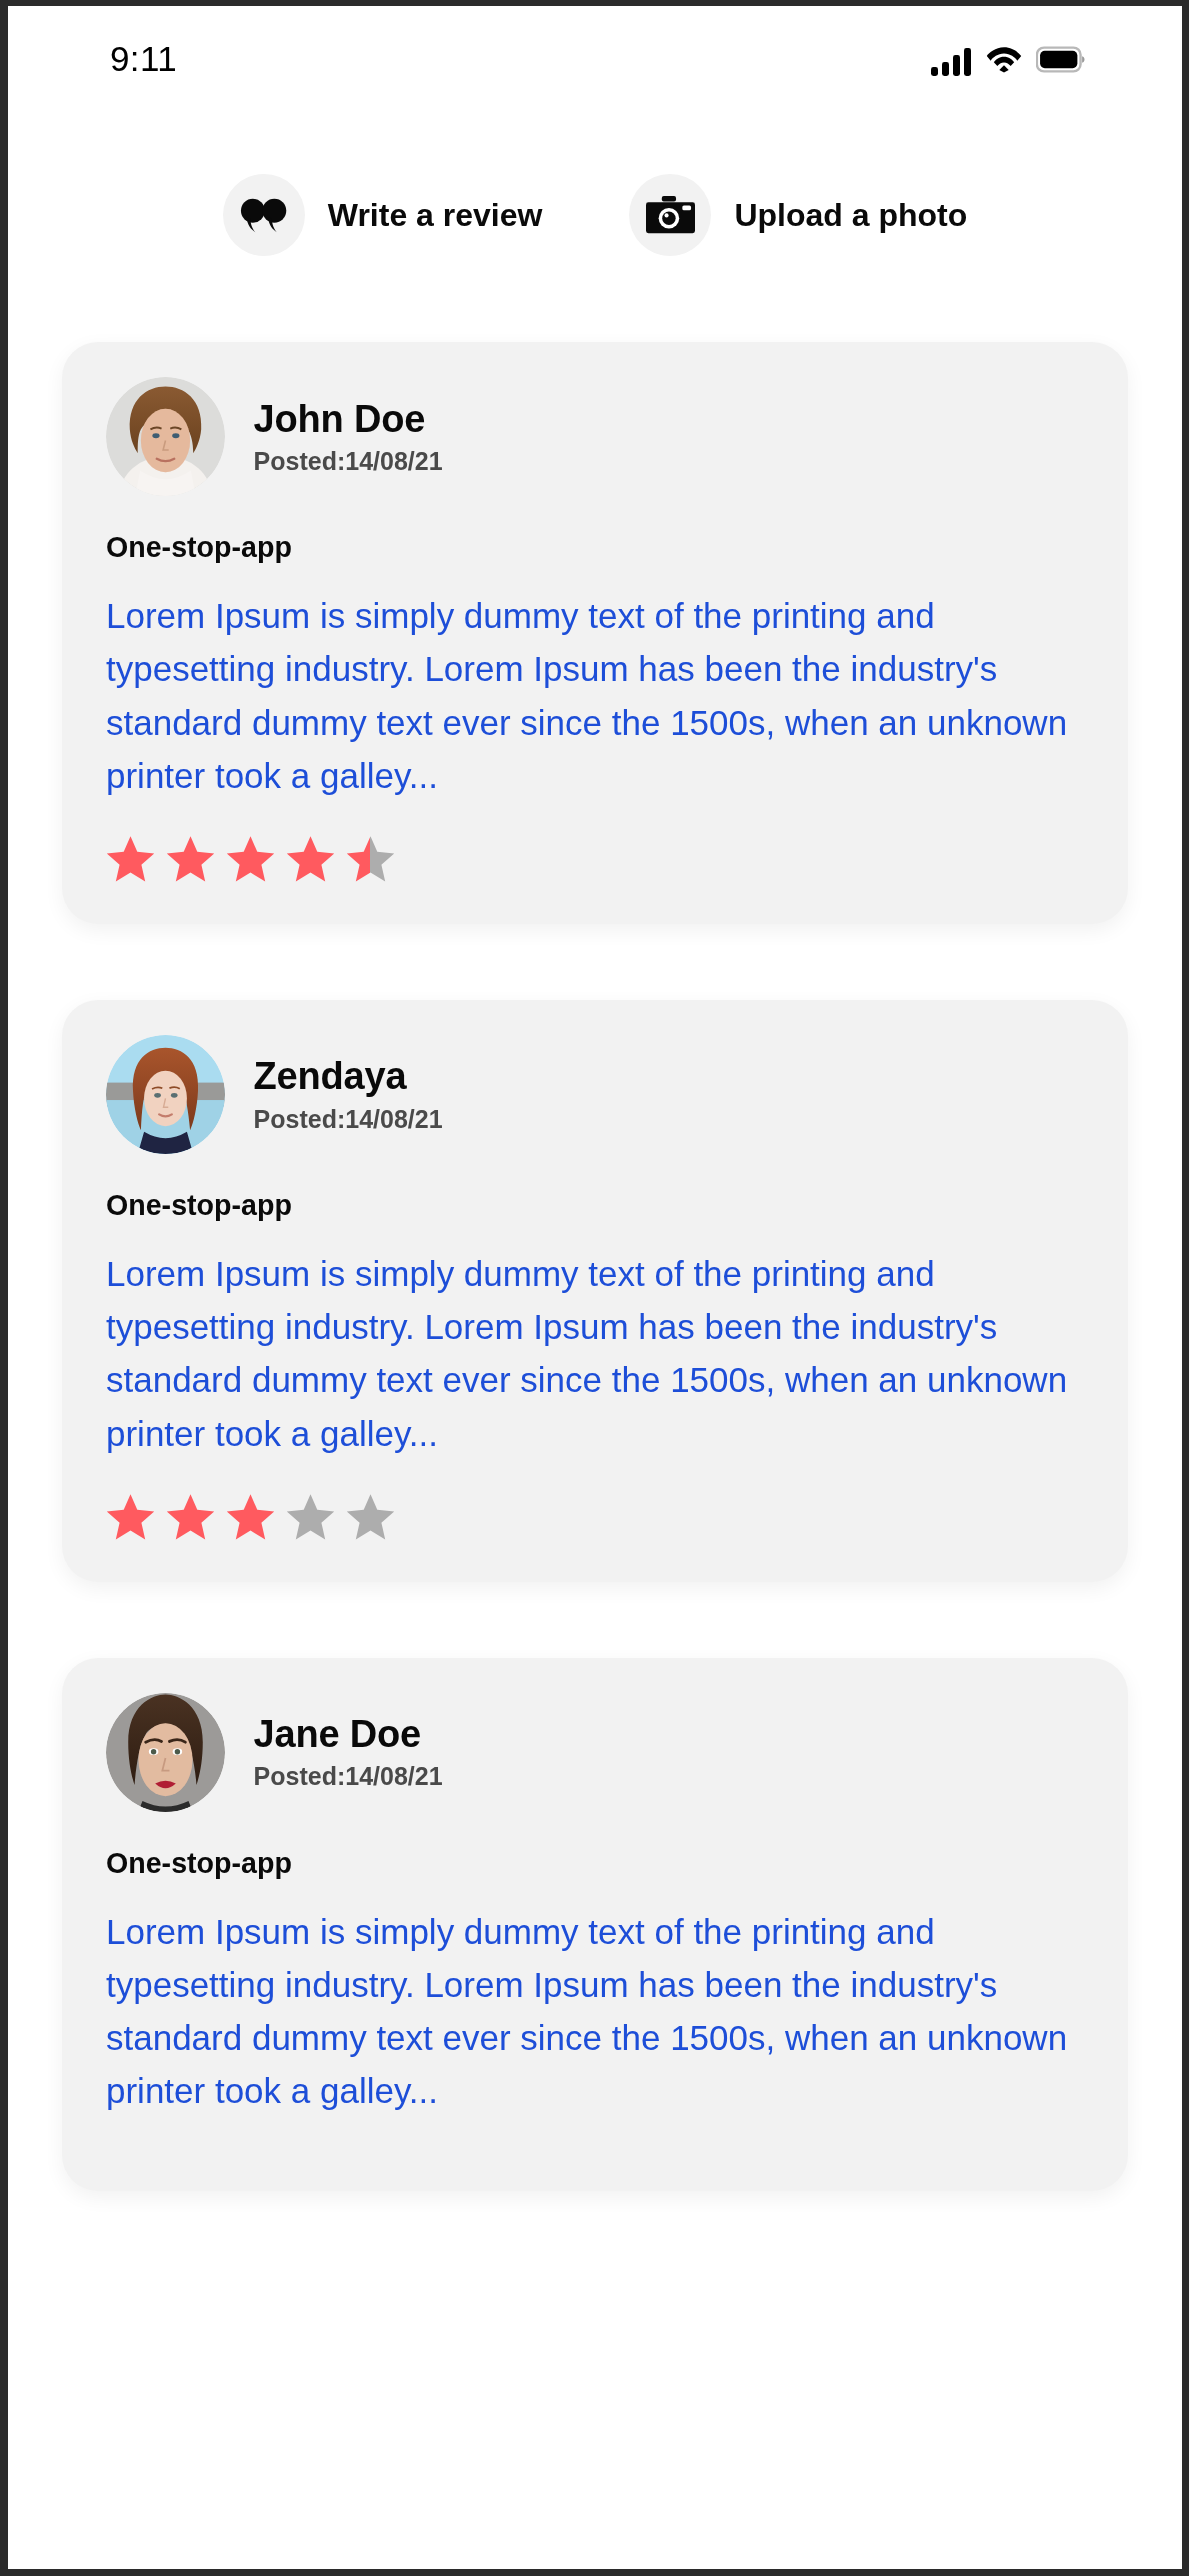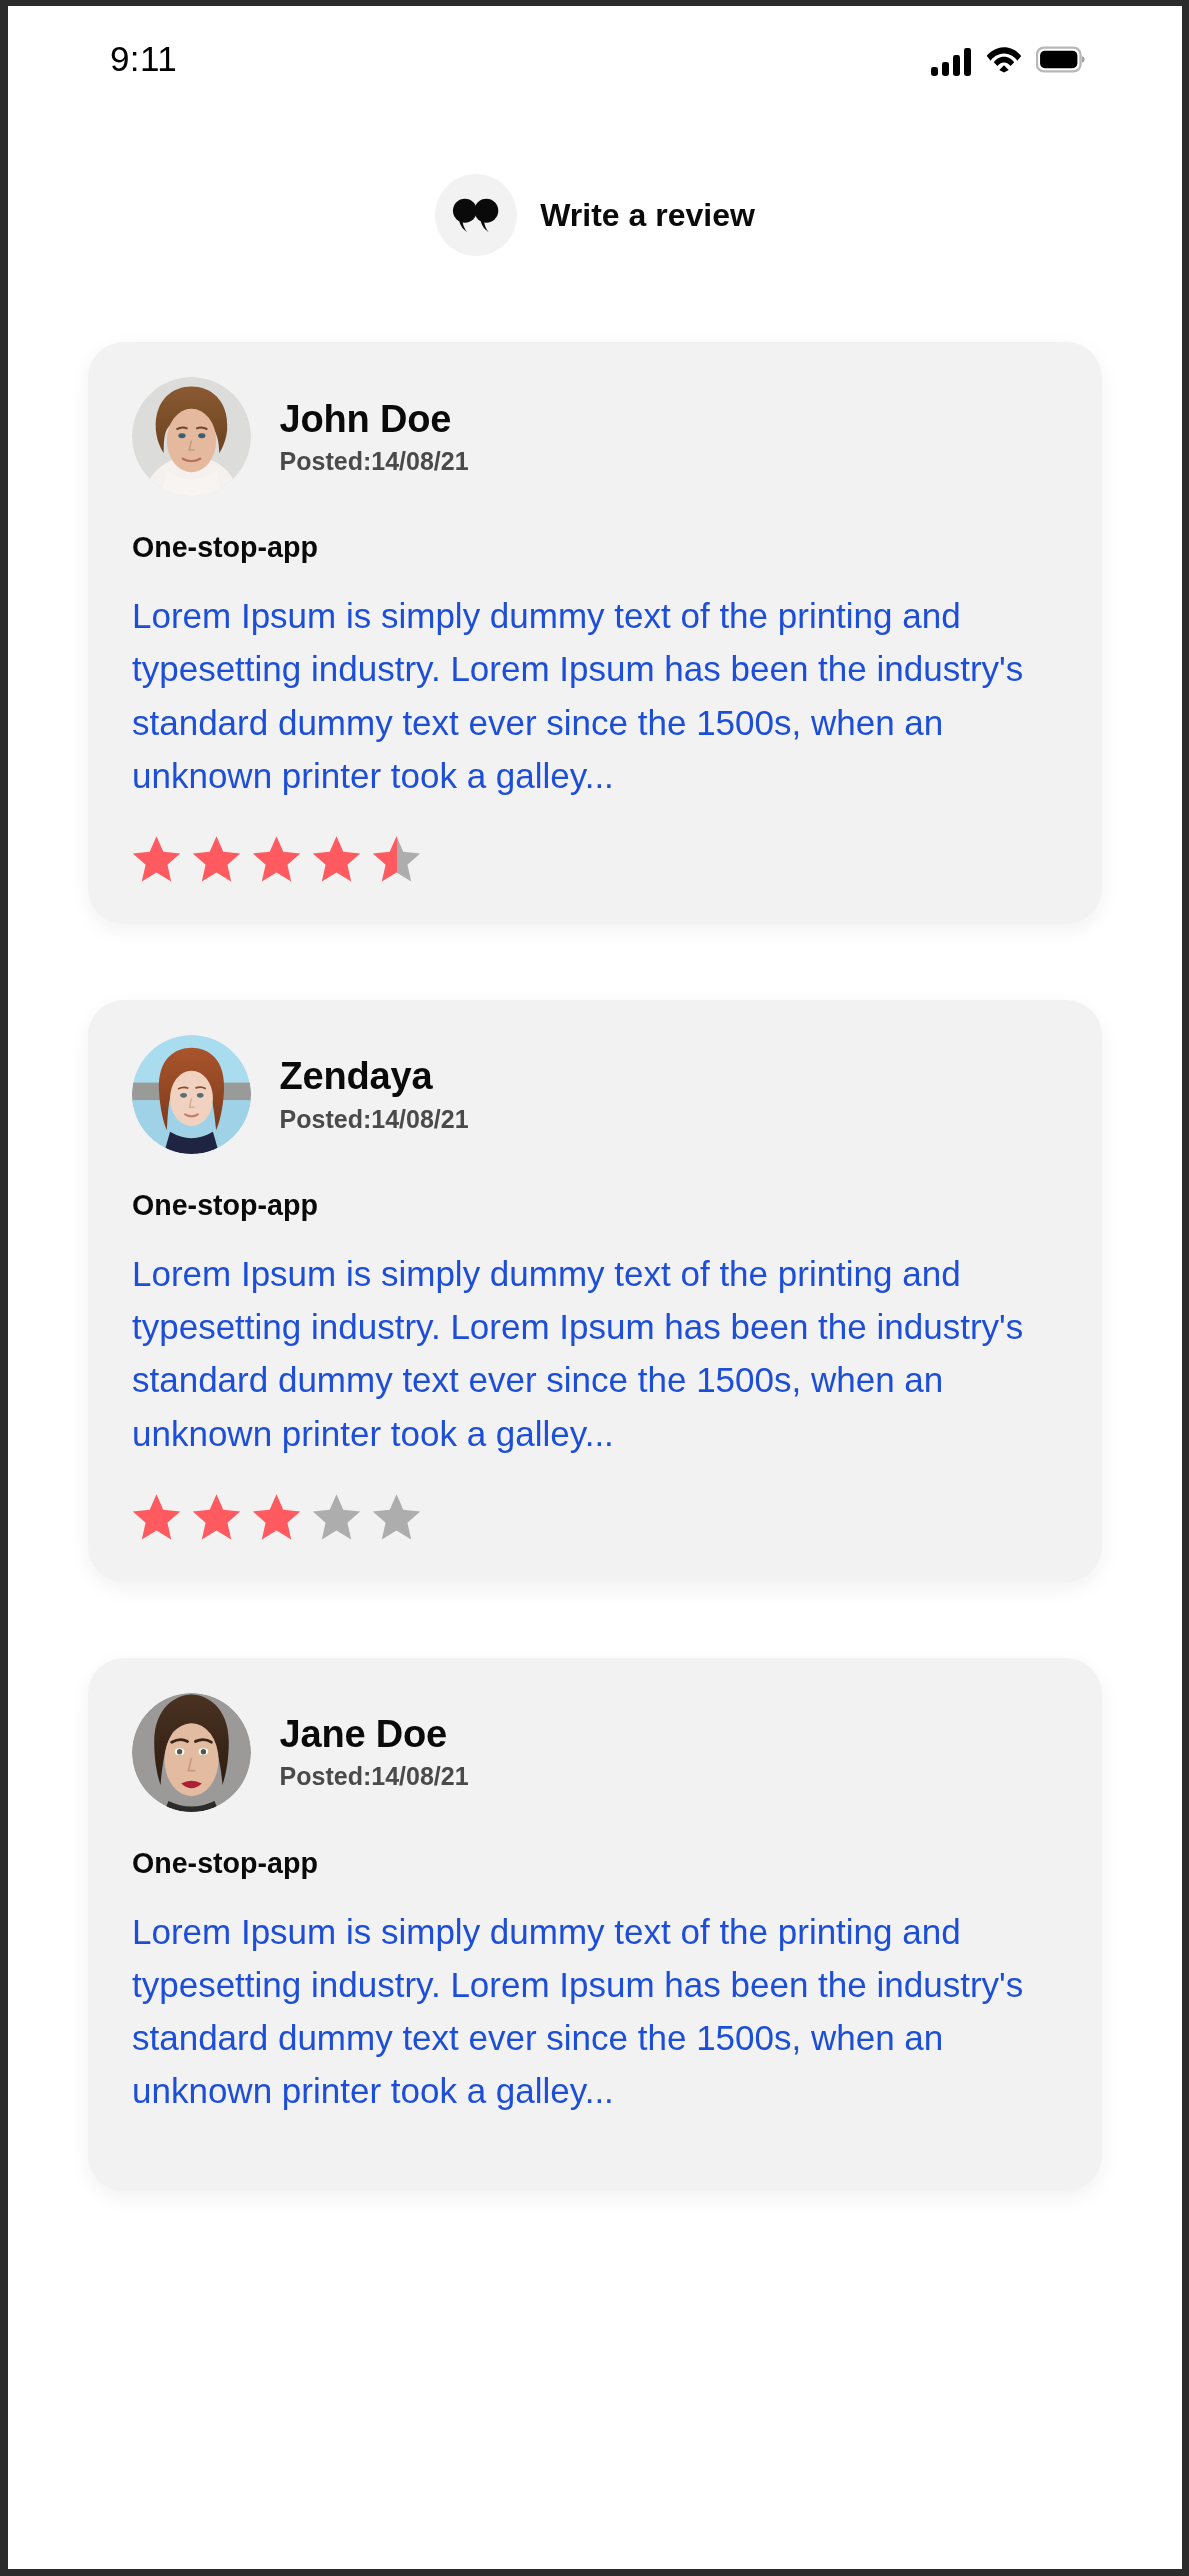--- a/index.html
+++ b/index.html
@@ -123,21 +123,21 @@
   }
   .action-label {
     font-size: 32px;
     font-weight: 700;
     color: #0a0a0a;
     white-space: nowrap;
   }
 
   
   .cards-wrap {
-    padding: 0 80px;
+    padding: 0 54px;
     margin-top: 86px;
   }
   .review-card {
     background: #f2f2f2;
     border-radius: 36px;
     padding: 35px 44px 41px 44px;
     margin-bottom: 76px;
     box-shadow: 0 6.3px 20.6px rgba(0,0,0,0.055);
   }
   .card-head {
@@ -226,20 +226,33 @@
         <svg width="48" height="35" viewBox="0 0 60 44">
           <circle cx="16" cy="16" r="15" fill="#0a0a0a"></circle>
           <path d="M8 24 C9 34 14 40 19 43 C14 37 13 30 13 26 Z" fill="#0a0a0a"></path>
           <circle cx="43" cy="16" r="15" fill="#0a0a0a"></circle>
           <path d="M35 24 C36 34 41 40 46 43 C41 37 40 30 40 26 Z" fill="#0a0a0a"></path>
         </svg>
       </span>
       <span class="action-label">Write a review</span>
     </div>
 
+    <div class="action-item">
+      <span class="action-circle">
+        <svg width="49" height="40" viewBox="0 0 62 50">
+          <rect x="20" y="1" width="18" height="7" rx="2.5" fill="#0a0a0a"></rect>
+          <path d="M3 9 h56 a3 3 0 0 1 3 3 v33 a3 3 0 0 1 -3 3 h-56 a3 3 0 0 1 -3 -3 v-33 a3 3 0 0 1 3 -3 z" fill="#0a0a0a"></path>
+          <circle cx="29" cy="29" r="13" fill="#ffffff"></circle>
+          <circle cx="29" cy="29" r="8.5" fill="#0a0a0a"></circle>
+          <circle cx="26" cy="25.5" r="2.6" fill="#ffffff"></circle>
+          <rect x="46" y="13" width="11" height="6" rx="2" fill="#ffffff"></rect>
+        </svg>
+      </span>
+      <span class="action-label">Upload a photo</span>
+    </div>
 
   </div>
 
   <div class="cards-wrap">
 
     <div class="review-card">
       <div class="card-head">
         <div class="avatar">
           <svg viewBox="0 0 150 150">
             <defs>

